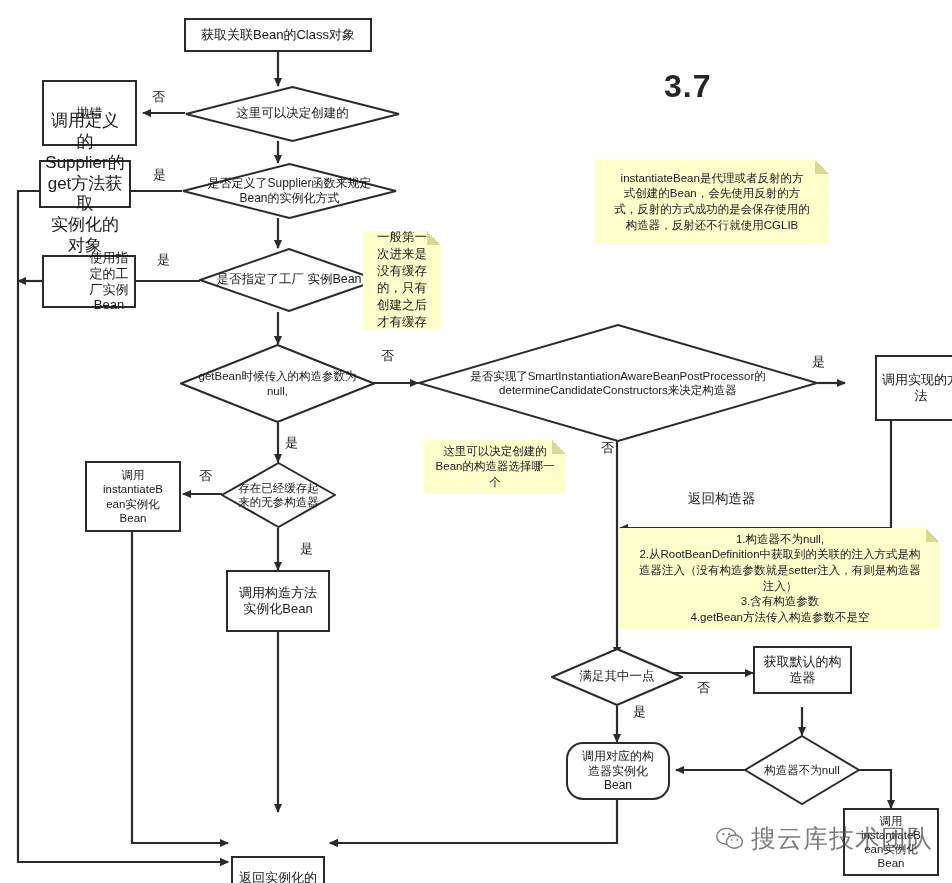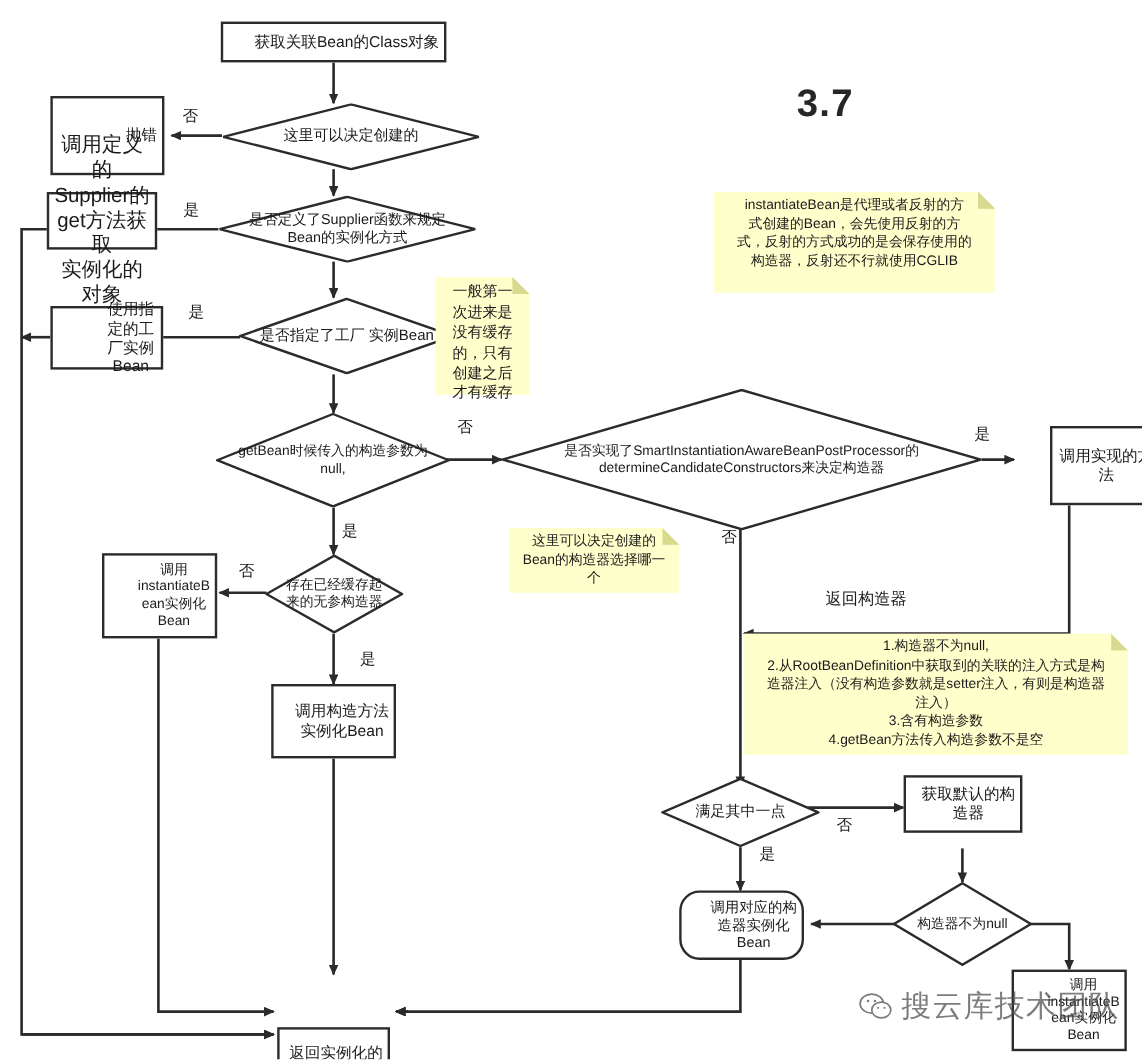--- a/index.html
+++ b/index.html
@@ -23,21 +23,21 @@
     top: 0;
     width: 952px;
     height: 883px;
     pointer-events: none;
   }
   .node {
     position: absolute;
     box-sizing: border-box;
     display: flex;
     align-items: center;
-    justify-content: flex-end;
+    justify-content: center;
     text-align: center;
     color: #1a1a1a;
     line-height: 1.22;
     white-space: pre-line;
   }
   .box {
     border: 2px solid #2b2b2b;
     background: #ffffff;
     font-size: 13px;
     padding: 2px 4px;
@@ -68,21 +68,21 @@
   }
   .note {
     position: absolute;
     box-sizing: border-box;
     background: #ffffcc;
     color: #1a1a1a;
     font-size: 12.5px;
     line-height: 1.35;
     text-align: center;
     display: flex;
-    align-items: flex-start;
+    align-items: center;
     justify-content: center;
     white-space: pre-line;
     padding: 4px 6px;
   }
   .note .fold {
     position: absolute;
     right: 0;
     top: 0;
     width: 14px;
     height: 14px;

